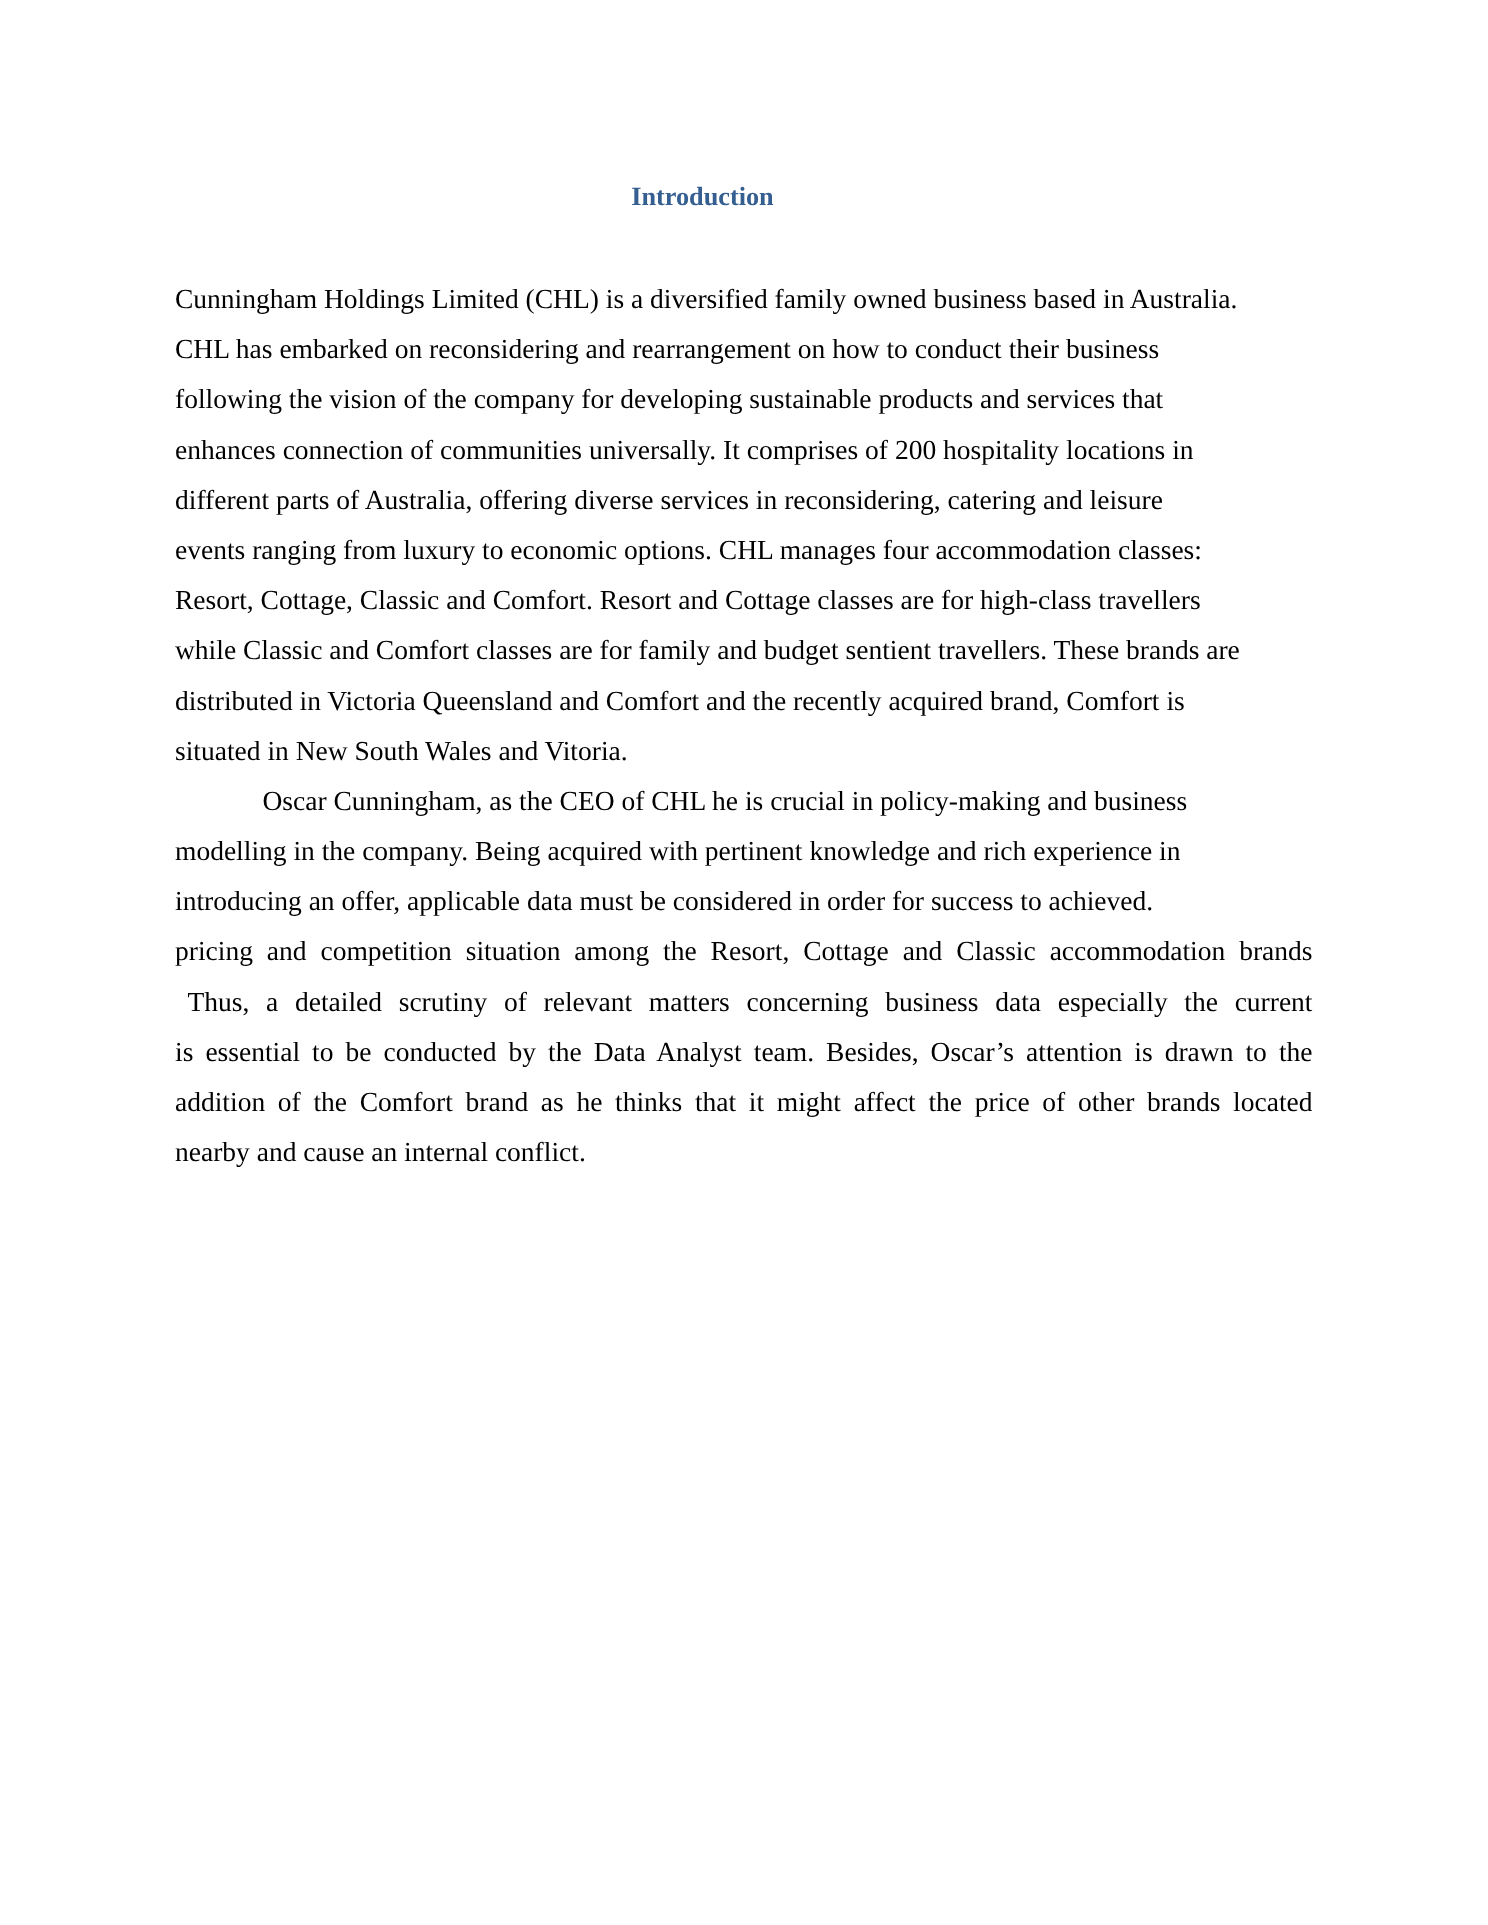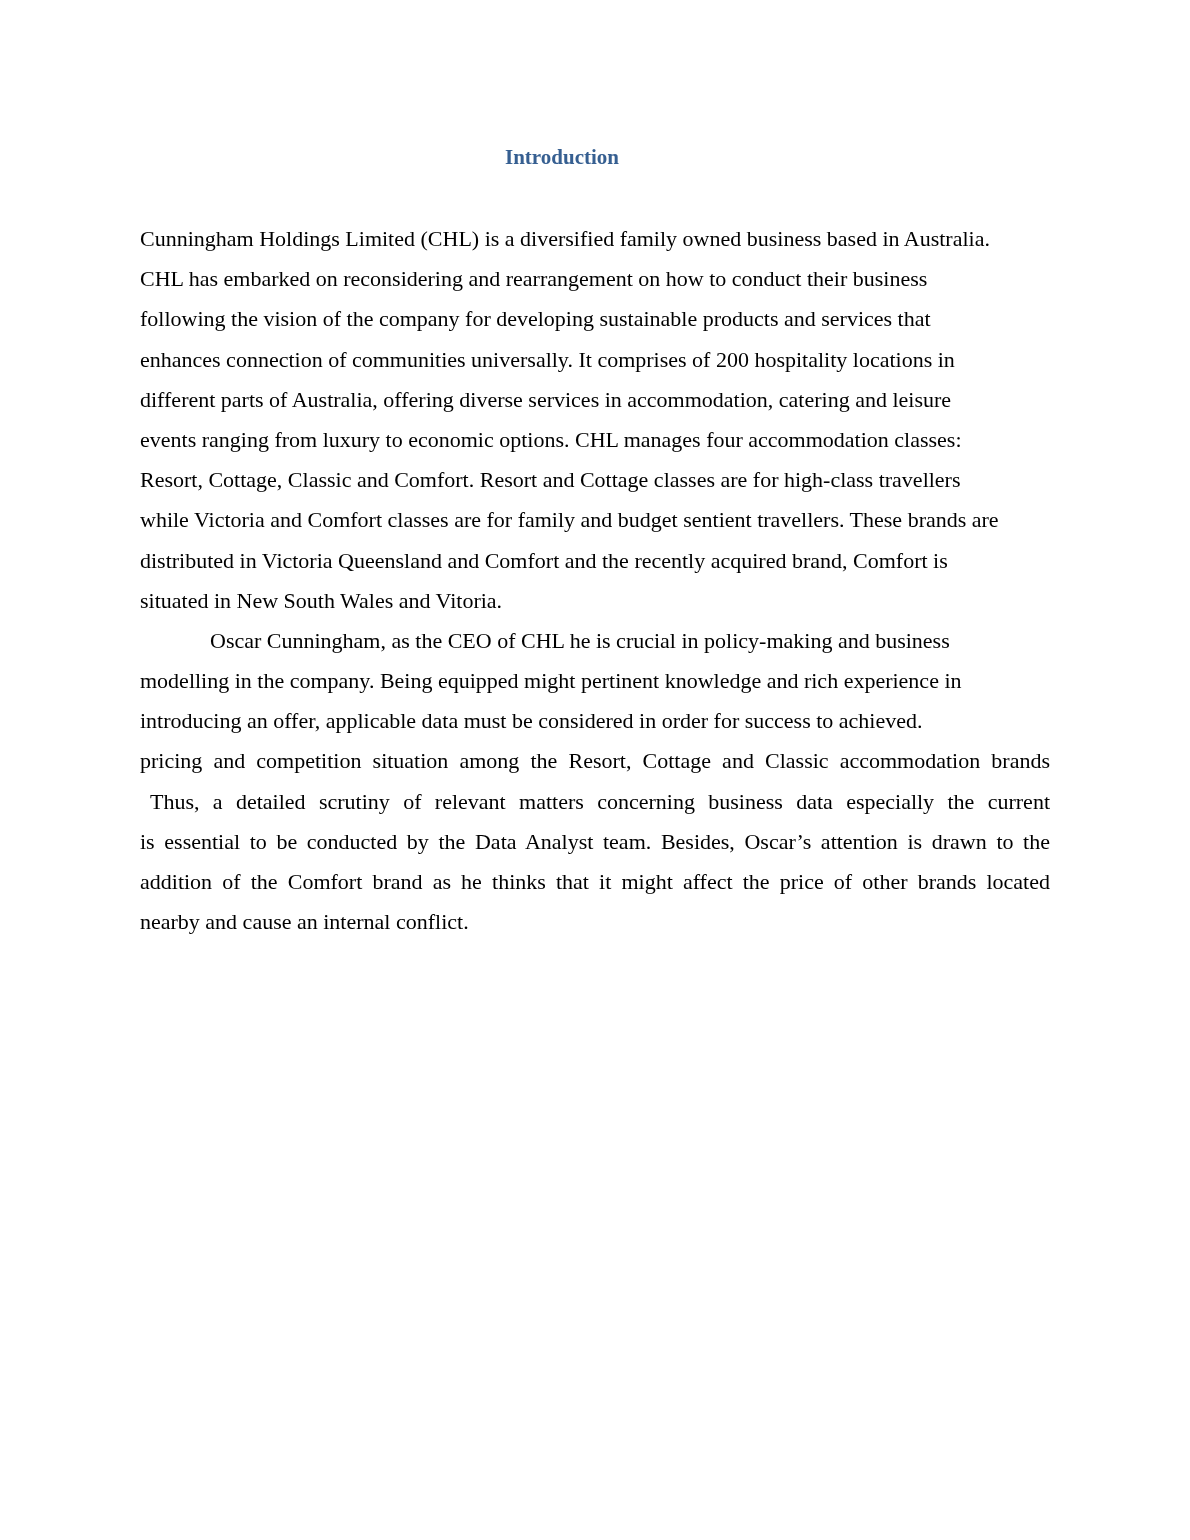--- a/index.html
+++ b/index.html
@@ -66,31 +66,31 @@
 <div class="page">
   <div class="heading">Introduction</div>
 
   <div class="body-text">
 
     <div>
       <span class="line">Cunningham Holdings Limited (CHL) is a diversified family owned business based in Australia.</span>
       <span class="line">CHL has embarked on reconsidering and rearrangement on how to conduct their business</span>
       <span class="line">following the vision of the company for developing sustainable products and services that</span>
       <span class="line">enhances connection of communities universally. It comprises of 200 hospitality locations in</span>
-      <span class="line">different parts of Australia, offering diverse services in accommodation, catering and leisure</span>
+      <span class="line">different parts of Australia, offering diverse services in reconsidering, catering and leisure</span>
       <span class="line">events ranging from luxury to economic options. CHL manages four accommodation classes:</span>
       <span class="line">Resort, Cottage, Classic and Comfort. Resort and Cottage classes are for high-class travellers</span>
-      <span class="line">while Victoria and Comfort classes are for family and budget sentient travellers. These brands are</span>
+      <span class="line">while Classic and Comfort classes are for family and budget sentient travellers. These brands are</span>
       <span class="line">distributed in Victoria Queensland and Comfort and the recently acquired brand, Comfort is</span>
       <span class="line">situated in New South Wales and Vitoria.</span>
     </div>
 
     <div>
       <span class="line indent">Oscar Cunningham, as the CEO of CHL he is crucial in policy-making and business</span>
-      <span class="line">modelling in the company. Being equipped might pertinent knowledge and rich experience in</span>
+      <span class="line">modelling in the company. Being acquired with pertinent knowledge and rich experience in</span>
       <span class="line">introducing an offer, applicable data must be considered in order for success to achieved.</span>
     </div>
 
     <div>
       <span class="line justify">pricing and competition situation among the Resort, Cottage and Classic accommodation brands</span>
       <span class="line justify lead-space">Thus, a detailed scrutiny of relevant matters concerning business data especially the current</span>
       <span class="line justify">is essential to be conducted by the Data Analyst team. Besides, Oscar’s attention is drawn to the</span>
       <span class="line justify">addition of the Comfort brand as he thinks that it might affect the price of other brands located</span>
       <span class="line">nearby and cause an internal conflict.</span>
     </div>

